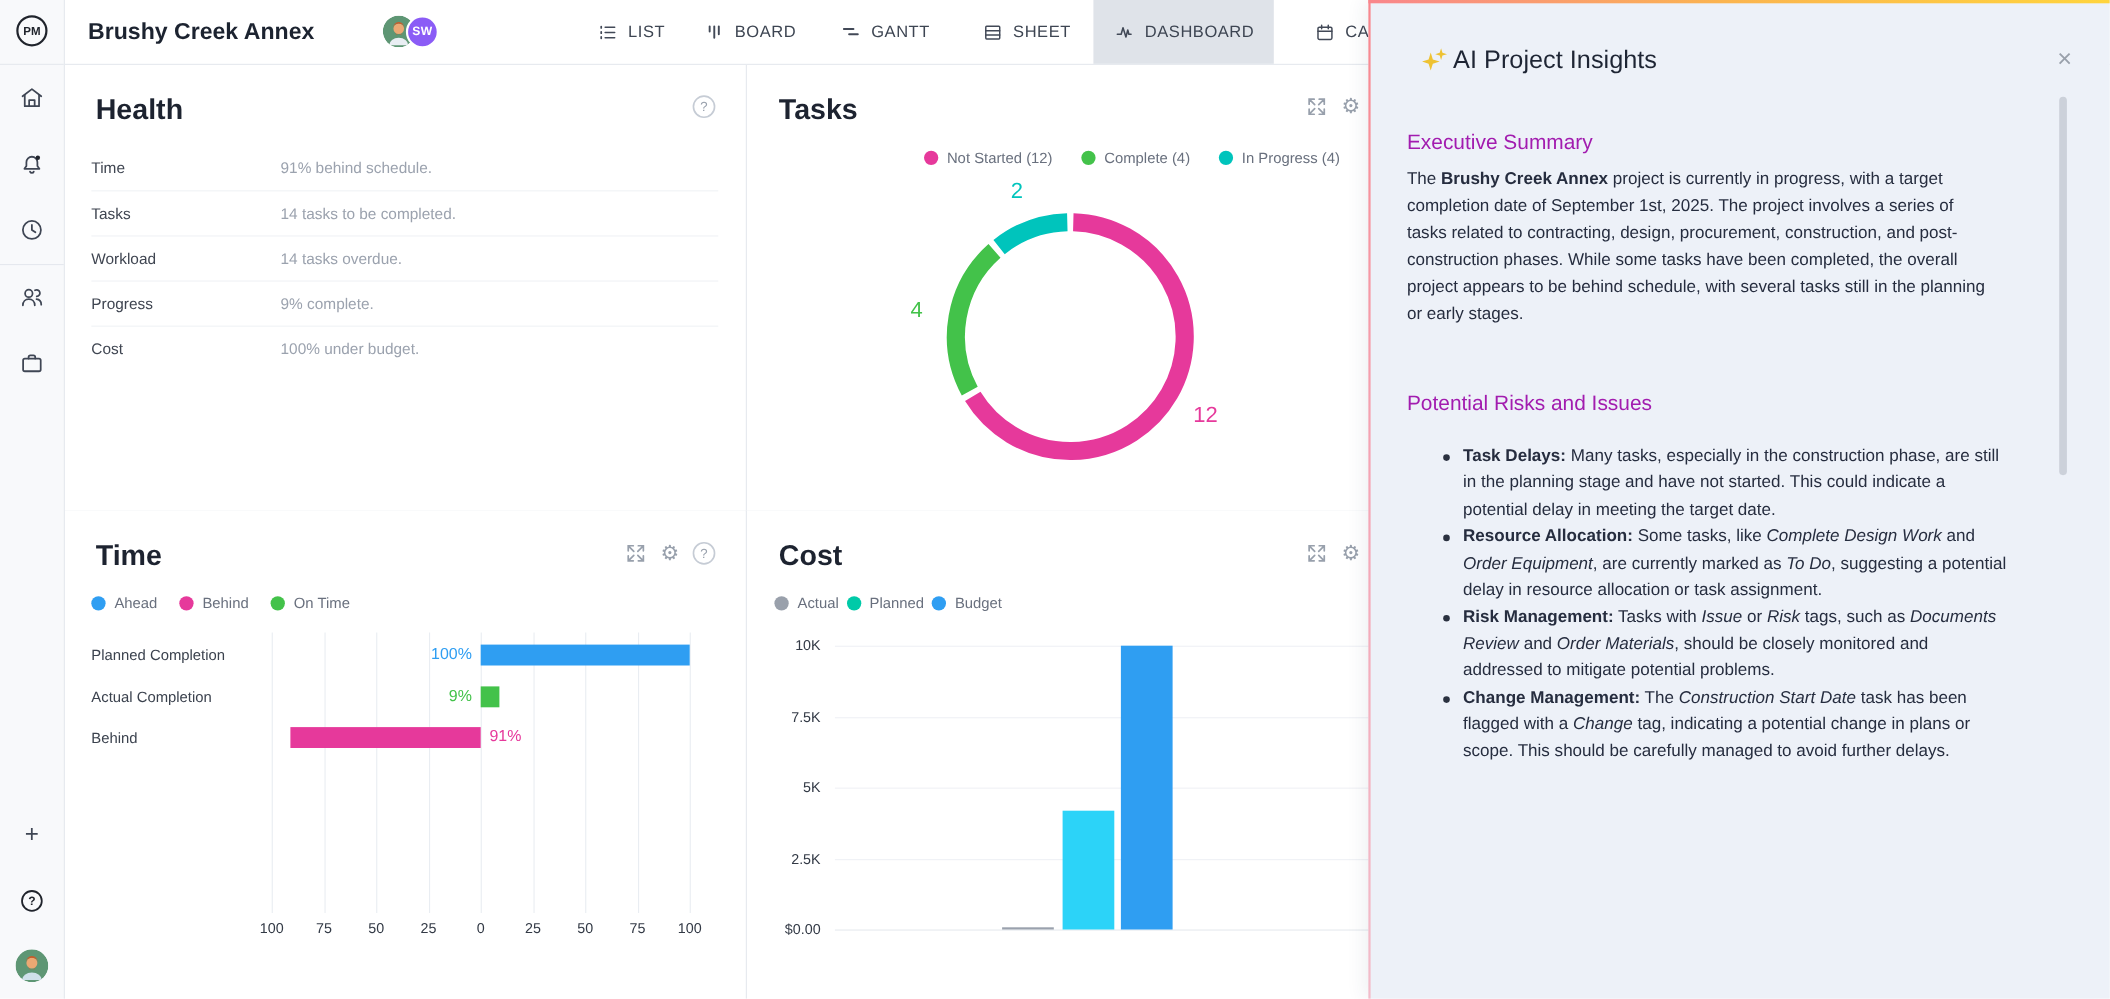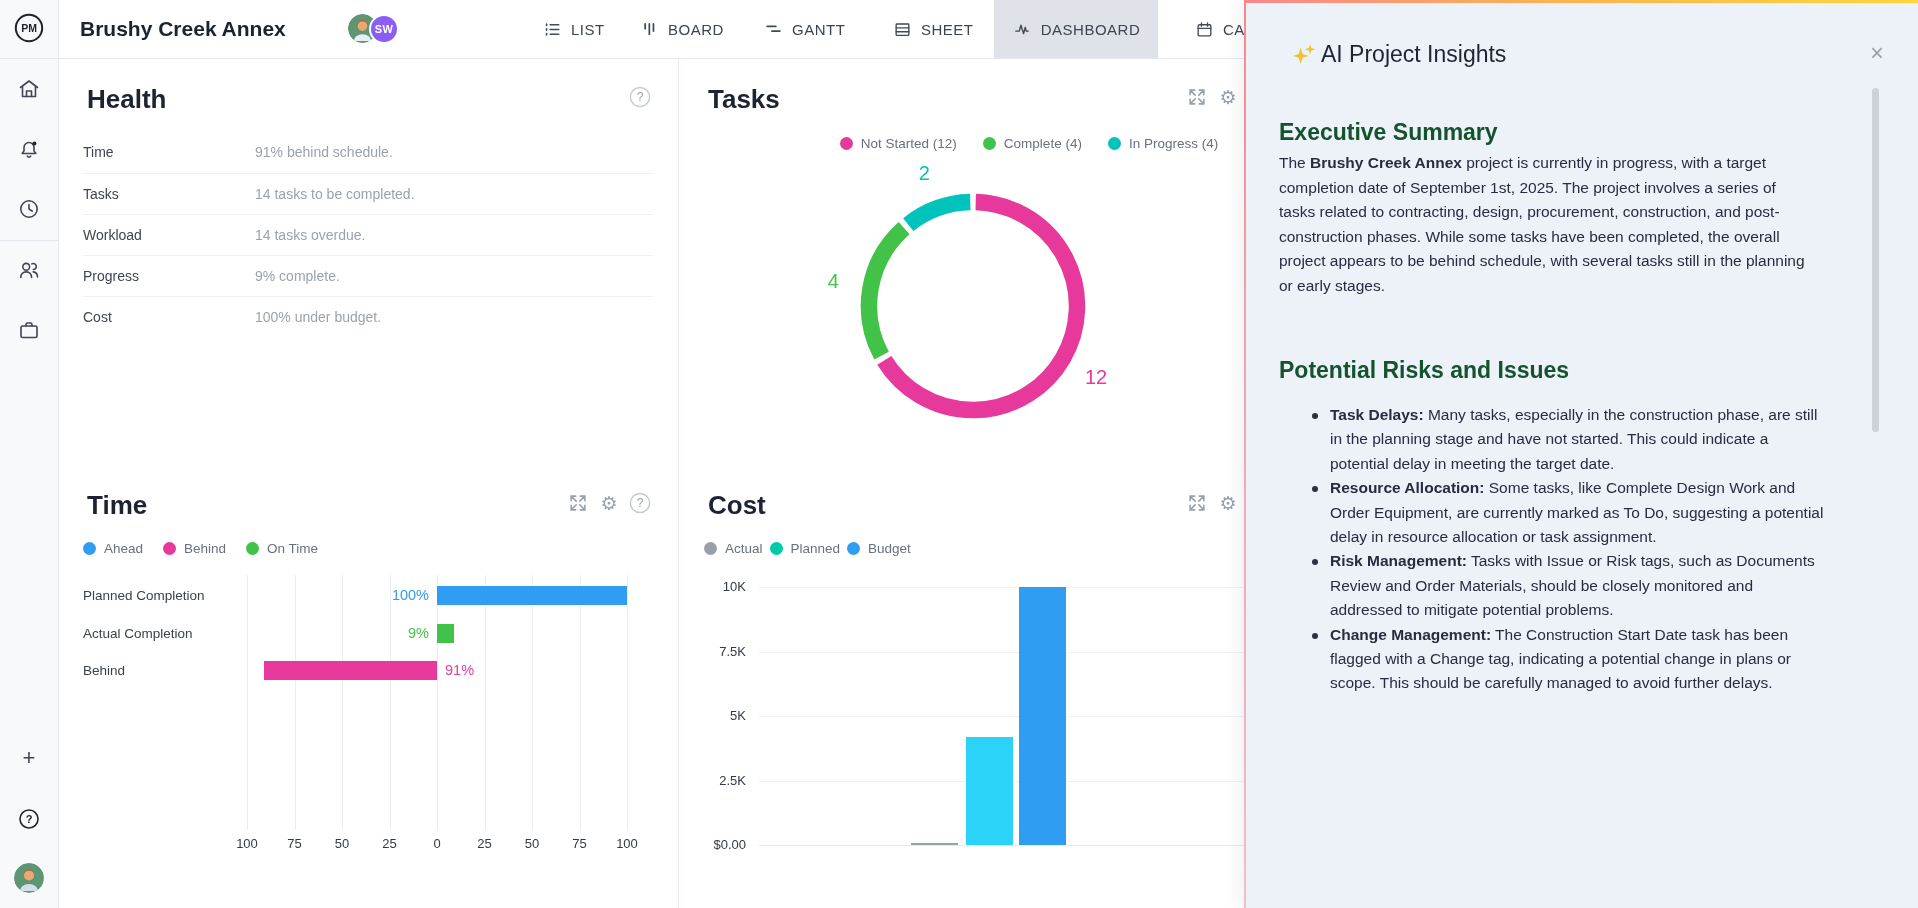--- a/index.html
+++ b/index.html
@@ -61,28 +61,28 @@
   .ai-panel{position:absolute;left:1244px;top:0;width:674px;height:908px;background:#edf1f8;z-index:20;
             box-shadow:-5px 0 16px rgba(40,50,80,.07)}
   .ai-top{position:absolute;left:0;top:0;right:0;height:3px;
           background:linear-gradient(90deg,#f9868c,#fbb44f 48%,#ffd43d)}
   .ai-leftb{position:absolute;left:0;top:0;bottom:0;width:2px;
           background:linear-gradient(180deg,#f9868c,#f5a3b2 45%,#f3bcc9)}
   .ai-title{position:absolute;left:77px;top:41px;font-size:23px;font-weight:500;color:#1e2534}
   .ai-sparkles{position:absolute;left:48px;top:42px;width:25px;height:25px}
   .ai-close{position:absolute;left:620px;top:40px;width:26px;height:26px;font-size:23px;line-height:26px;
             text-align:center;color:#99a0ab;cursor:pointer}
-  .ai-h{position:absolute;left:35px;font-size:23px;font-weight:700;color:#14532d}
+  .ai-h{position:absolute;left:35px;font-size:19px;font-weight:400;color:#a21caf}
   .ai-p{position:absolute;left:35px;width:535px;font-size:15.5px;line-height:24.6px;color:#262d3f}
   .ai-ul{position:absolute;left:35px;width:545px;margin:0;padding:0;list-style:none;
          font-size:15.5px;line-height:24.4px;color:#262d3f}
   .ai-ul li{position:relative;padding-left:51px}
   .ai-ul li::before{content:"";position:absolute;left:33px;top:10px;width:6px;height:6px;border-radius:50%;background:#2a3140}
   .b{font-weight:700}
-  .i{}
+  .i{font-style:italic}
   .ai-scroll{position:absolute;left:628px;top:88px;width:7px;height:344px;border-radius:4px;background:#ccd1da;cursor:pointer}
 </style>
 </head>
 <body>
 
 <div class="sidebar">
   <div class="logo">
     <svg viewBox="0 0 30 30">
         <circle cx="15" cy="15" r="13.2" fill="none" stroke="#20242c" stroke-width="2"></circle>
       <text x="15" y="19" text-anchor="middle" font-size="10.5" font-weight="bold" fill="#20242c">PM</text>

